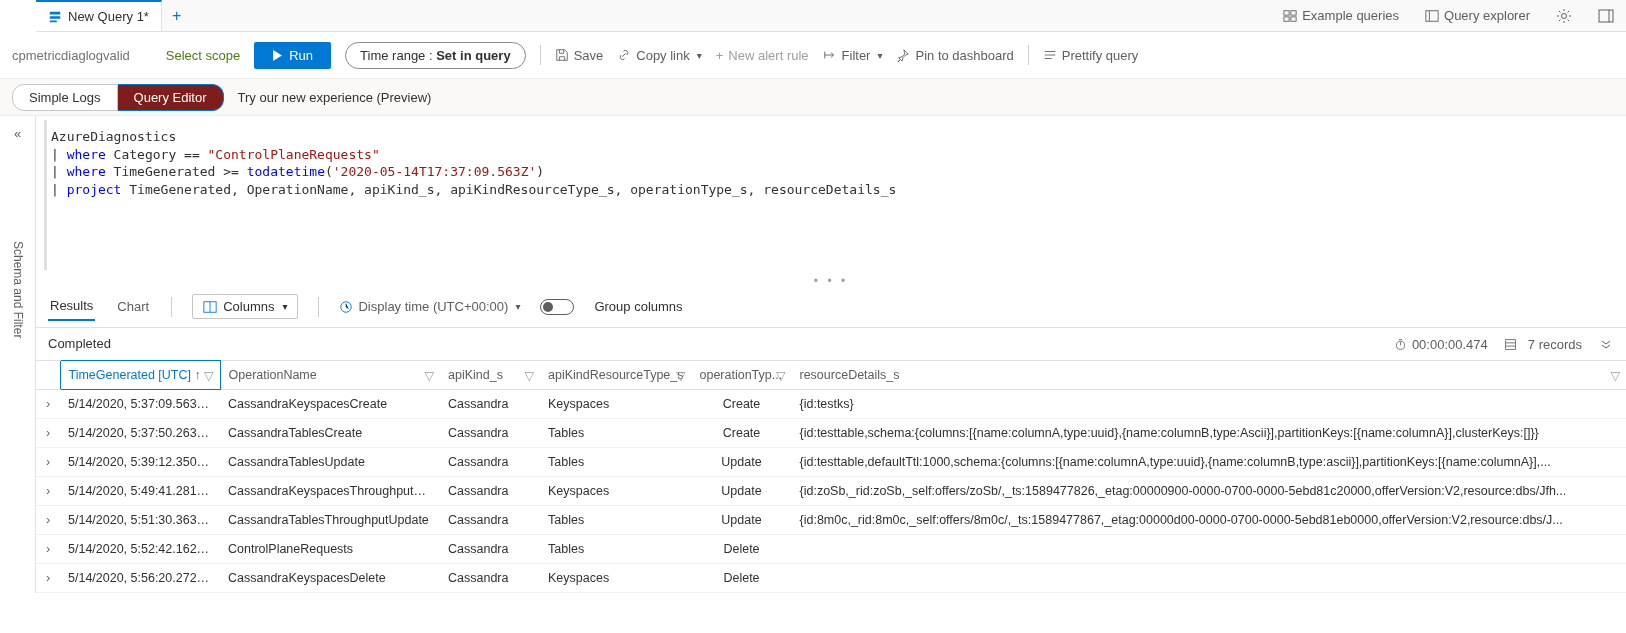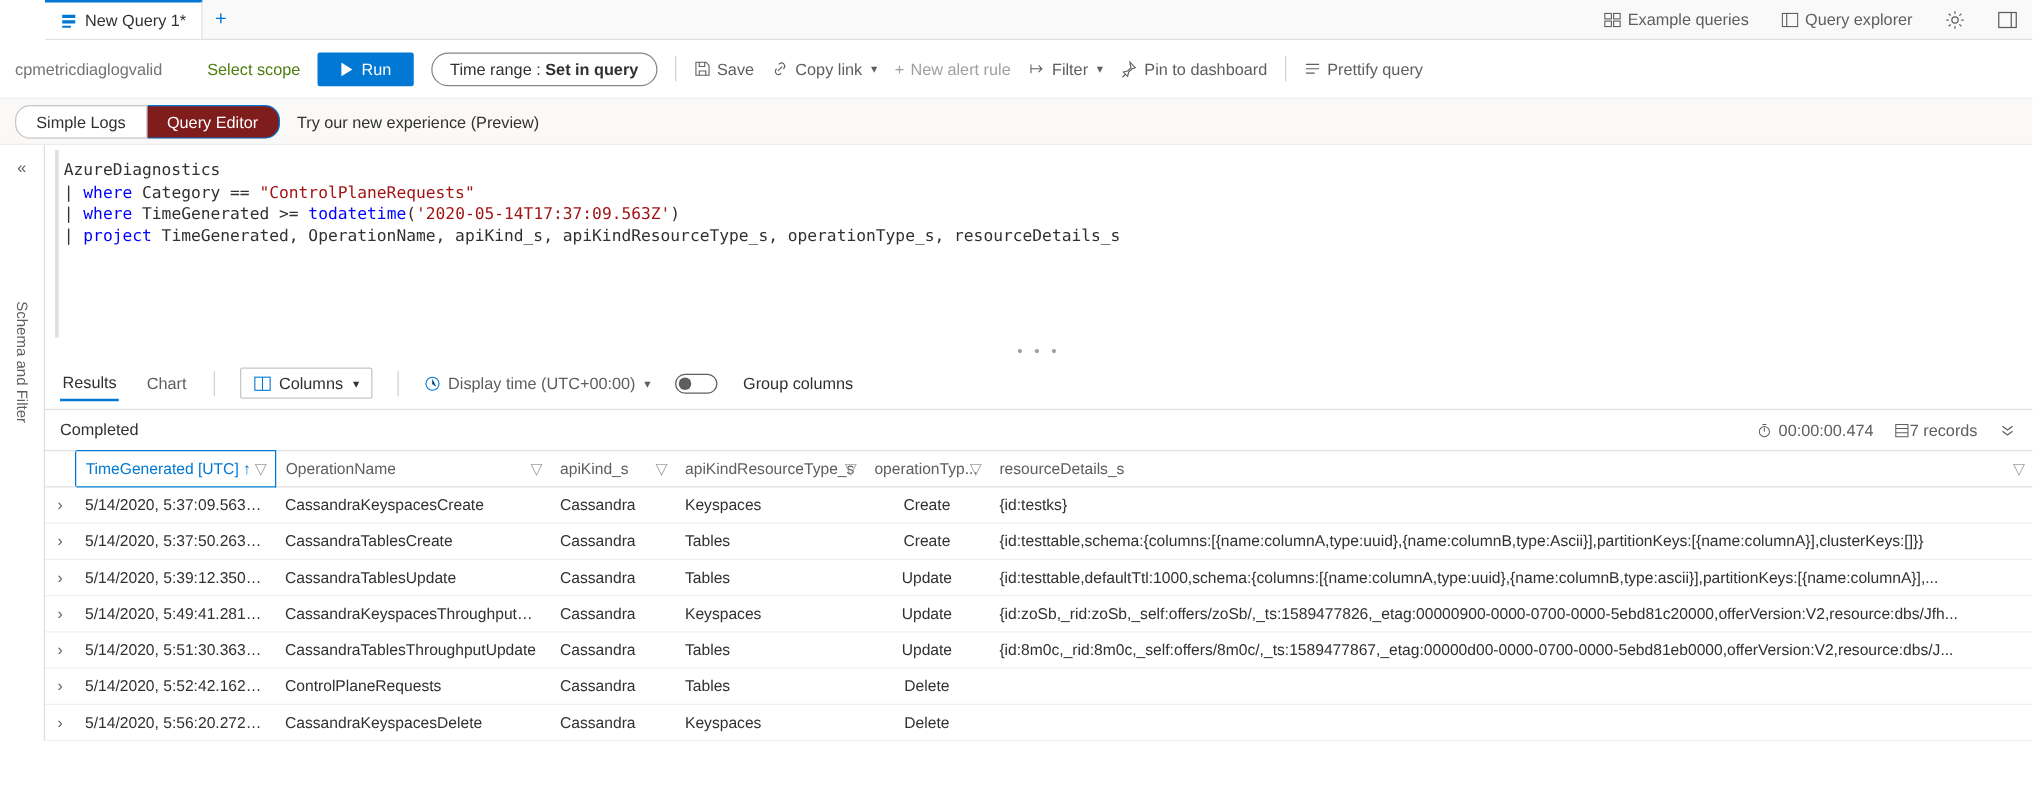--- a/index.html
+++ b/index.html
@@ -219,21 +219,21 @@
     <div class="status-row">
       <span>Completed</span>
       <div class="status-right">
         <span style="display:flex;align-items:center;gap:5px;">
           <svg width="13" height="13" viewBox="0 0 16 16">
               <circle cx="8" cy="9" r="5" fill="none" stroke="#605e5c"></circle>
               <path stroke="#605e5c" d="M8 5v4M6 2h4"></path>
             </svg>
           <span>00:00:00.474</span>
         </span>
-        <span style="display:flex;align-items:center;gap:0;">
+        <span style="display:flex;align-items:center;gap:11px;">
           <svg width="13" height="13" viewBox="0 0 16 16">
               <rect x="2" y="2" width="12" height="12" fill="none" stroke="#605e5c"></rect>
               <path stroke="#605e5c" d="M2 6h12M2 10h12"></path>
             </svg>
           <span>7 records</span>
         </span>
         <svg width="16" height="16" viewBox="0 0 16 16">
             <path fill="none" stroke="#605e5c" d="M4 5l4 3 4-3M4 9l4 3 4-3"></path>
           </svg>
       </div>

